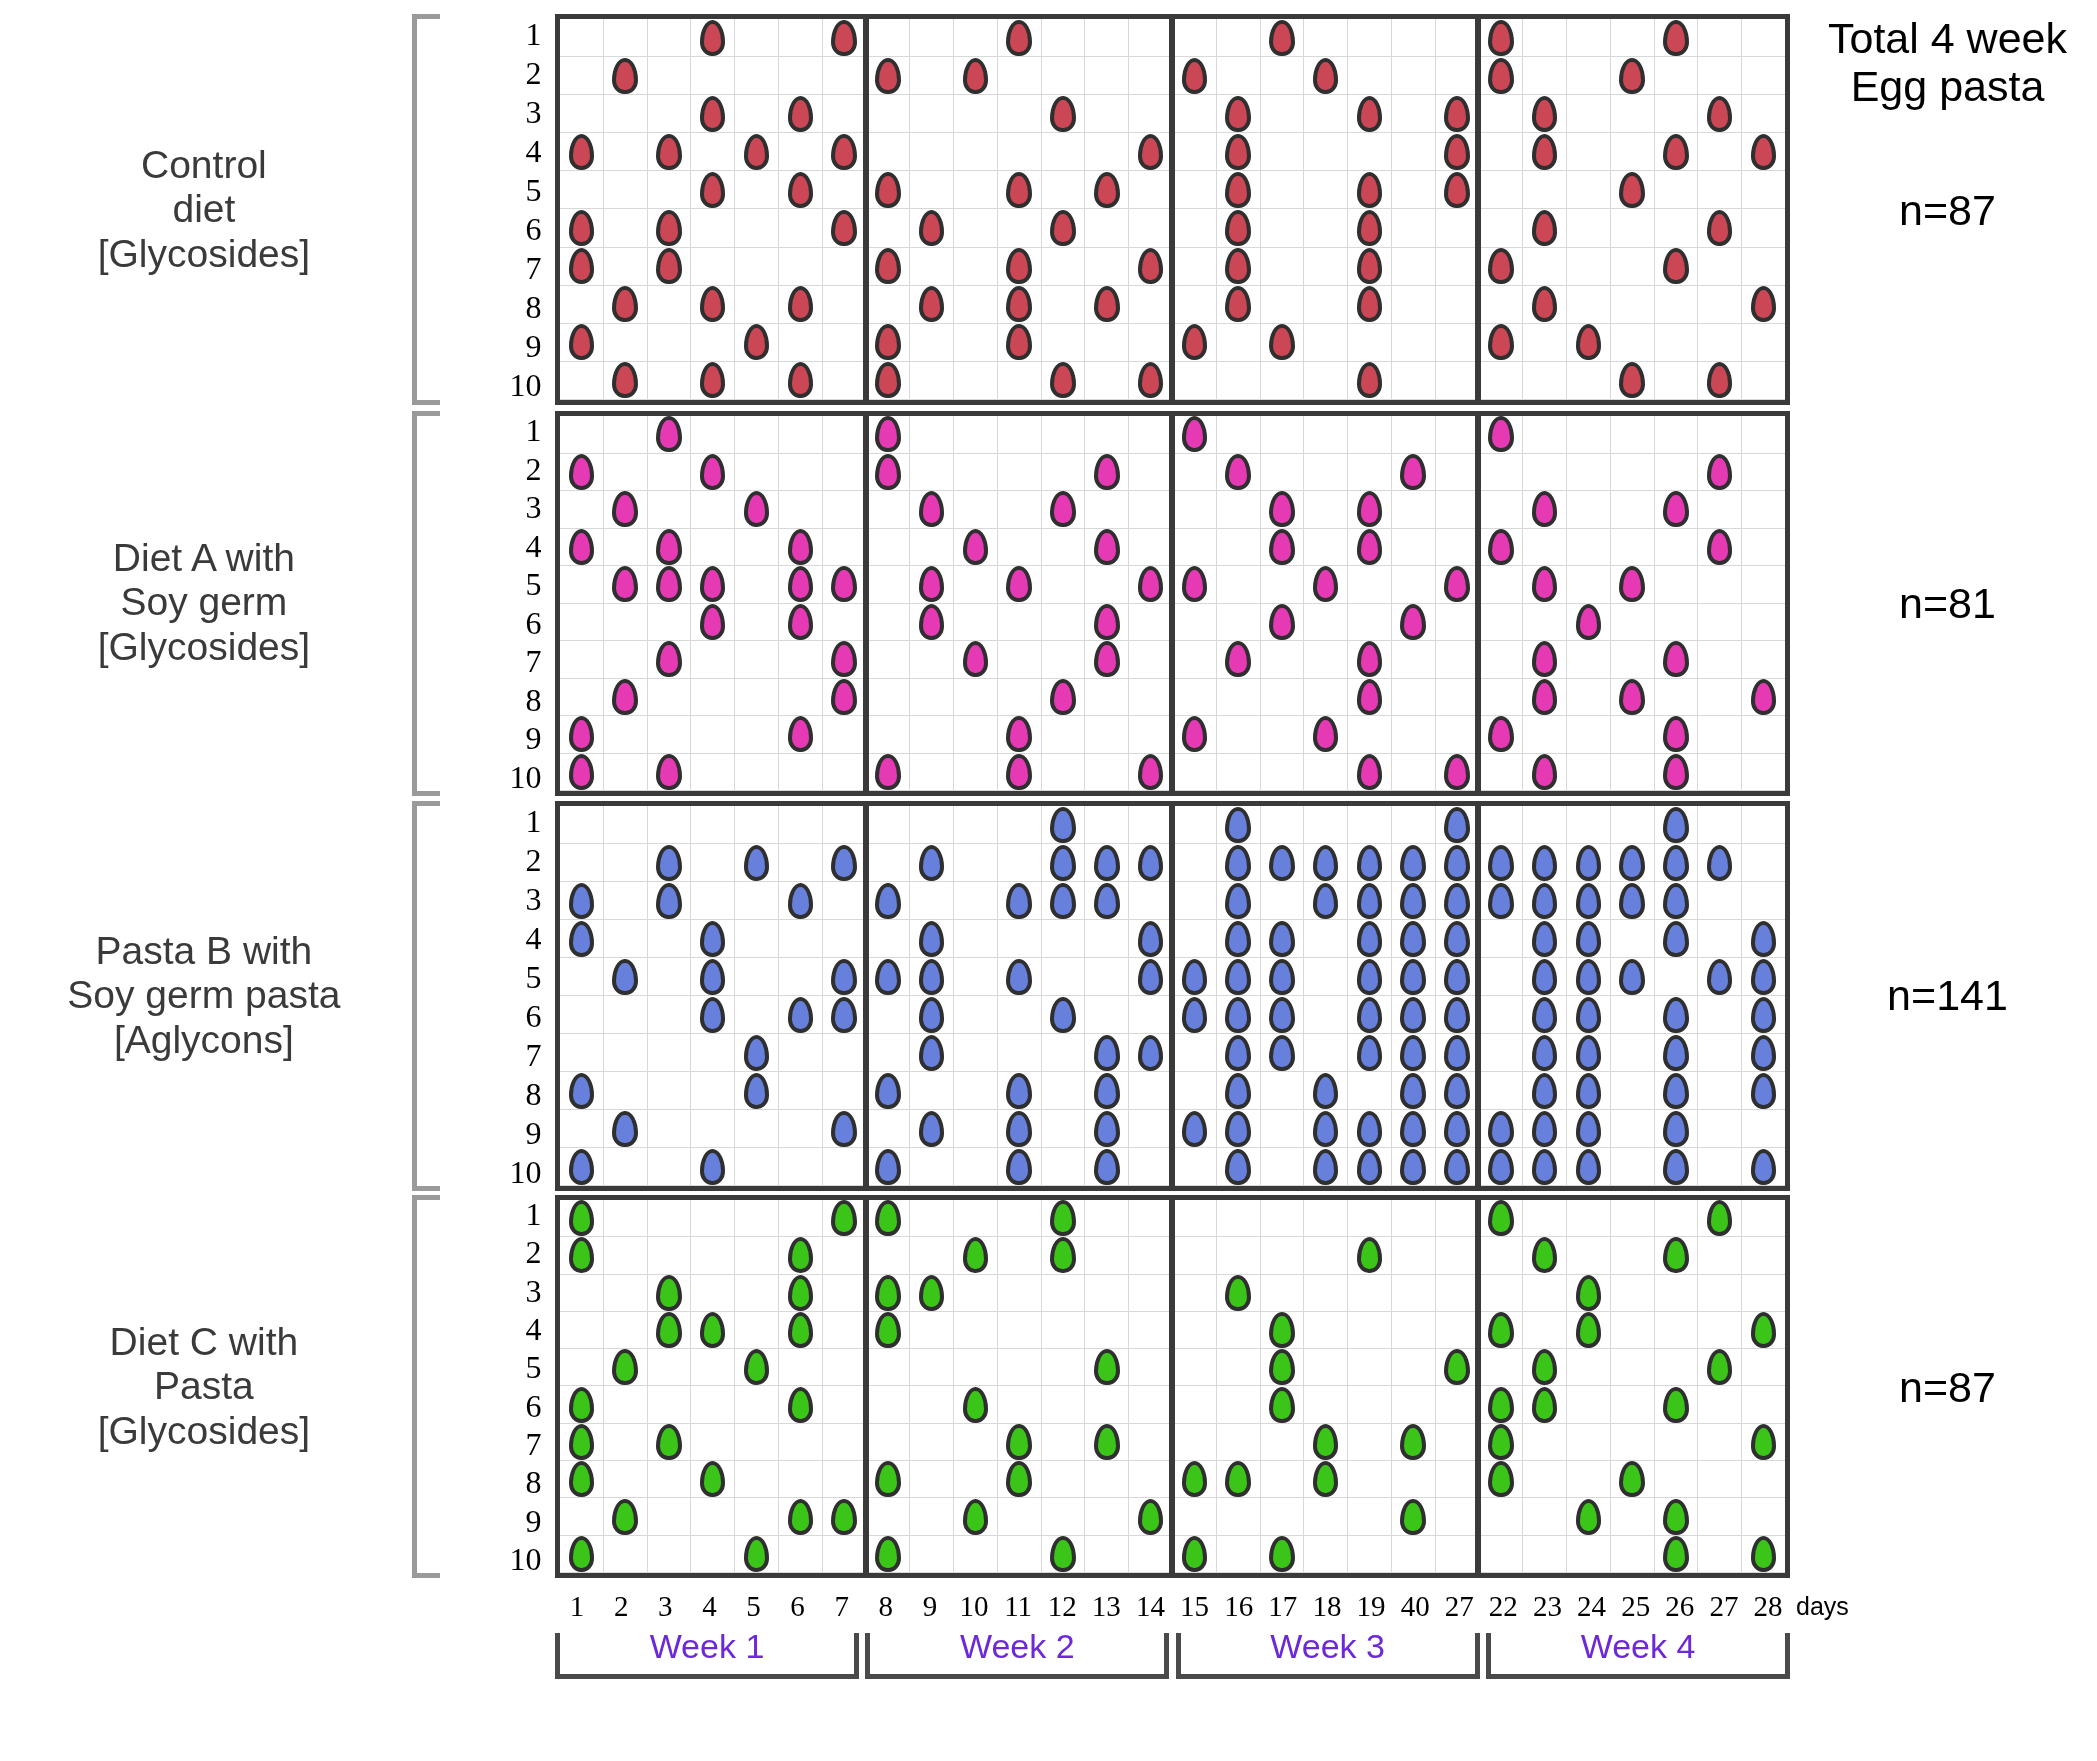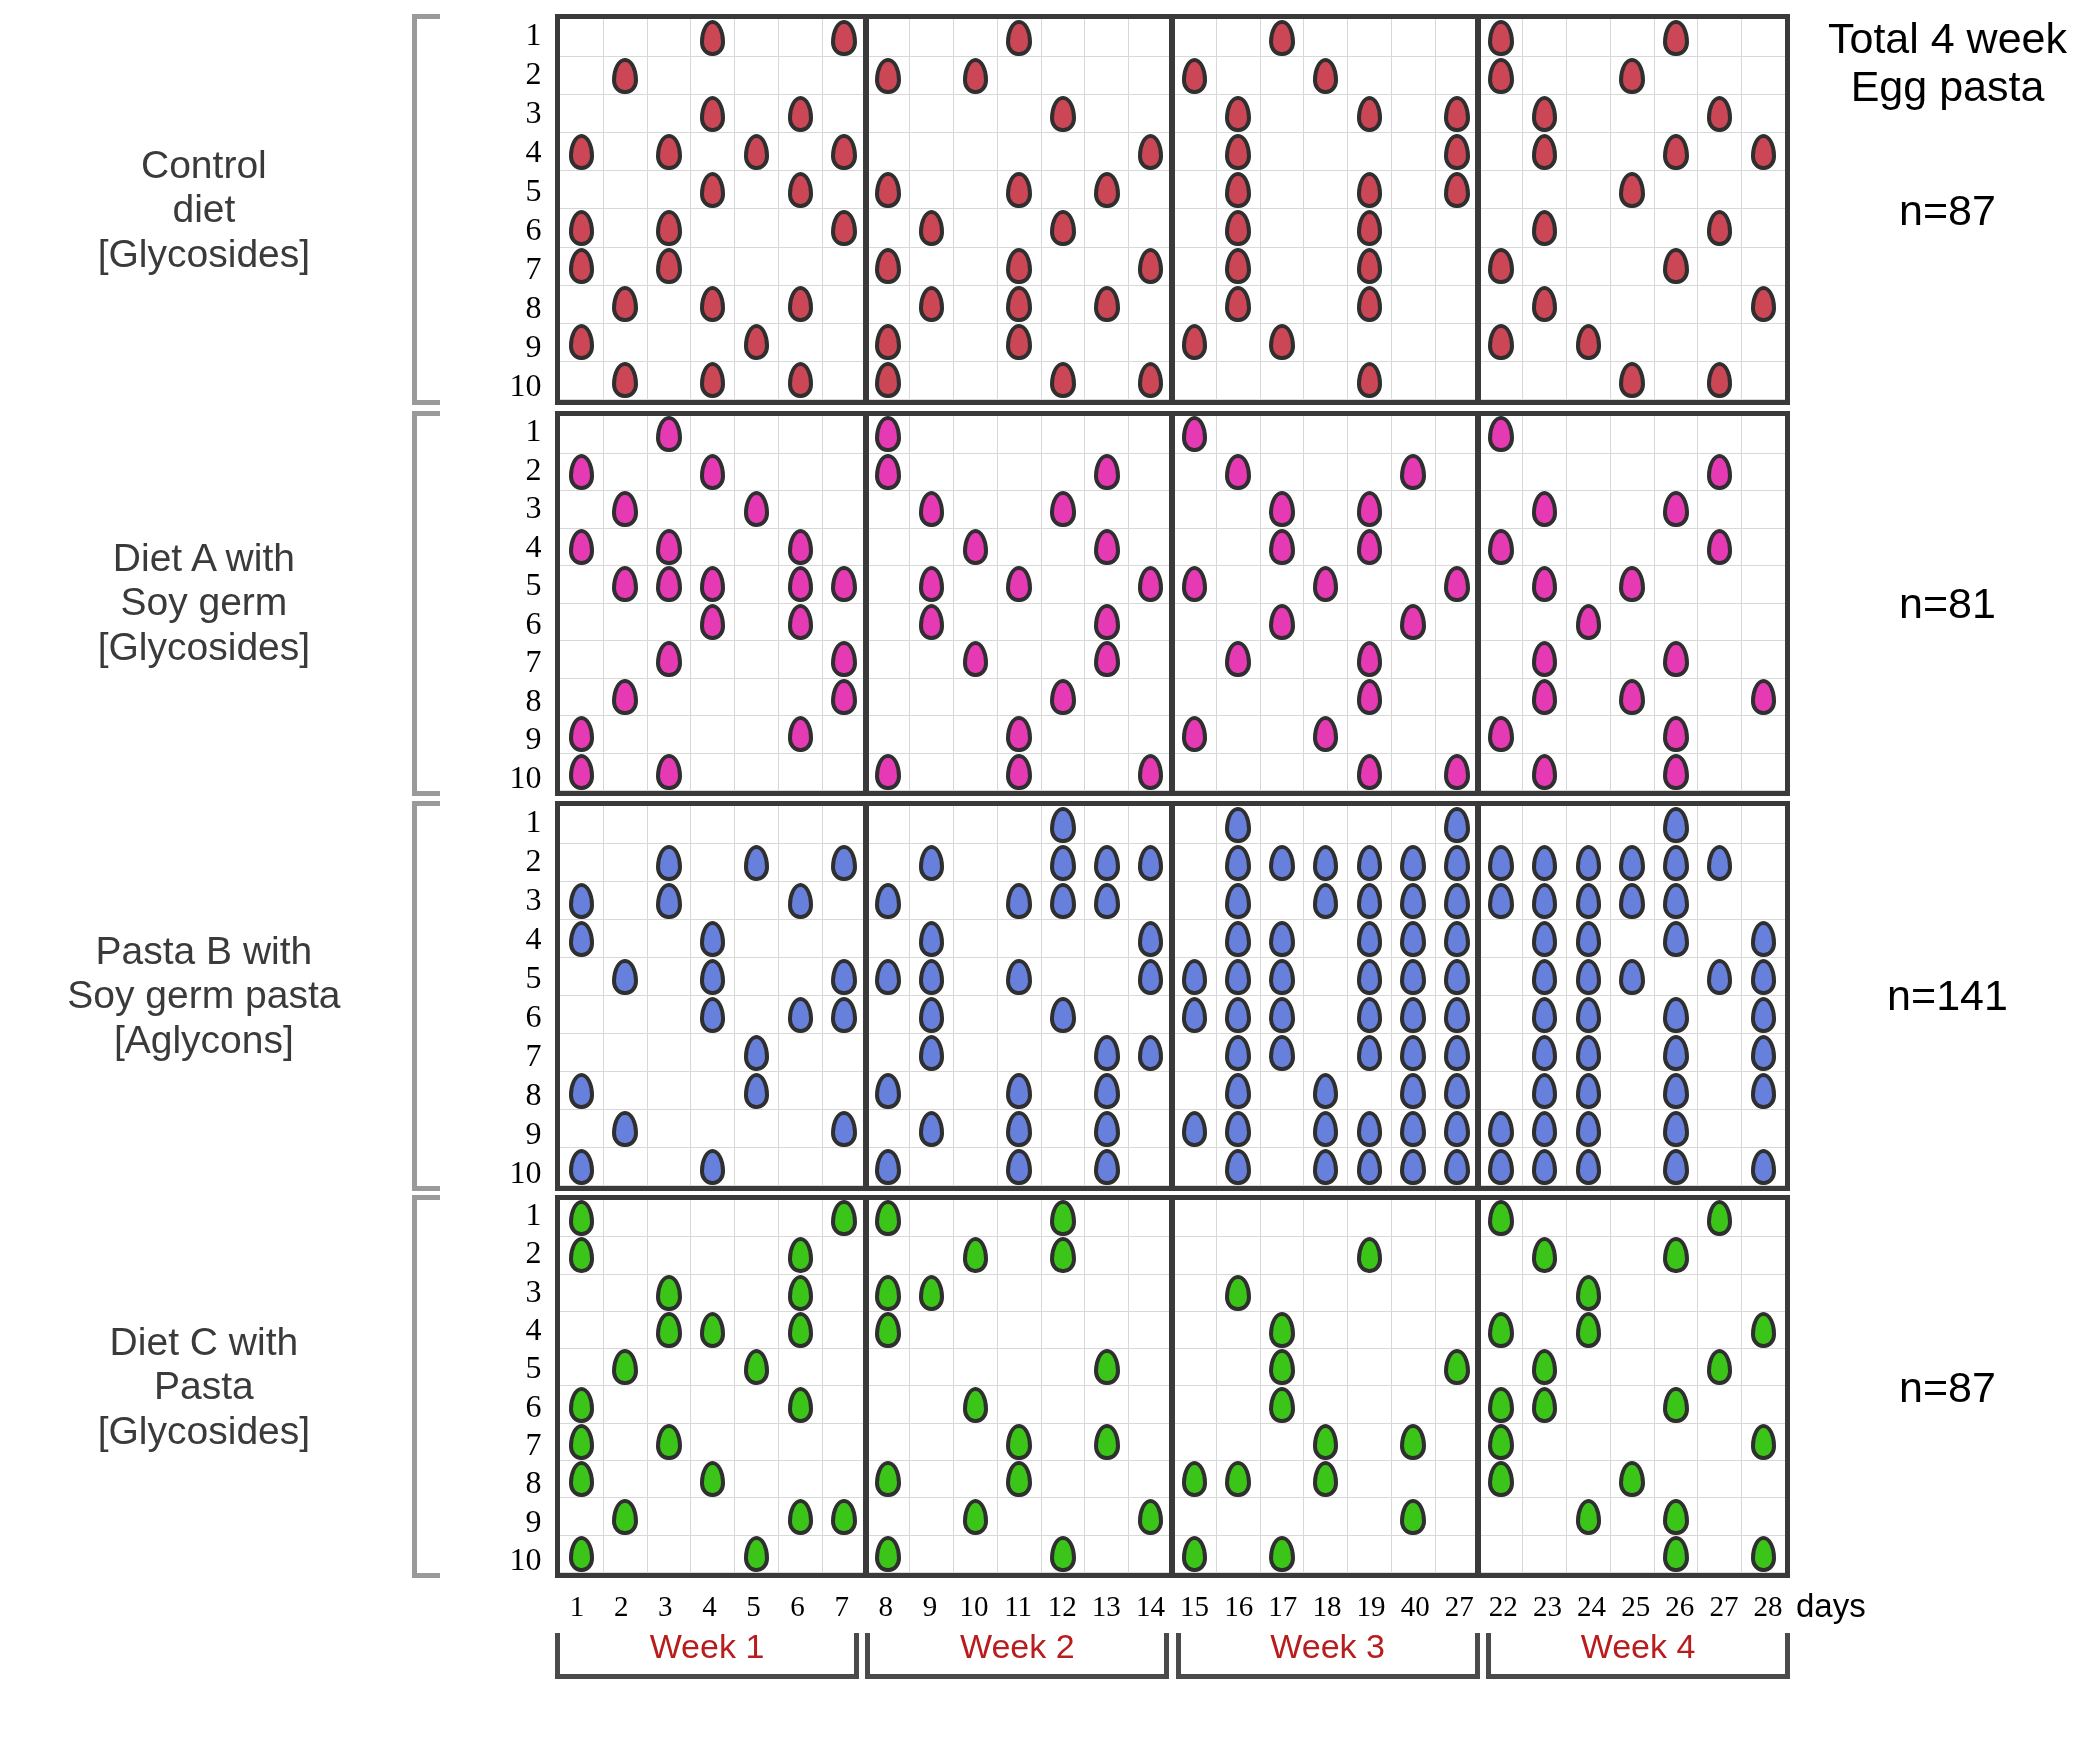--- a/index.html
+++ b/index.html
@@ -151,21 +151,21 @@
     text-align: center;
     font-size: 29px;
     color: #000000;
     font-family: "Liberation Serif", serif;
     line-height: 42px;
   }
   #days-word {
     position: absolute;
     left: 1796px;
     top: 1666px;
-    font-size: 33px;
+    font-size: 25px;
     color: #000000;
     line-height: 42px;
     font-family: "Liberation Sans", sans-serif;
   }
 
   #axis-weeks {
     position: absolute;
     left: 555px;
     top: 1711px;
     width: 1235px;
@@ -180,21 +180,21 @@
     border-right: 5.1px solid #4a4a4a;
     border-bottom: 5.1px solid #4a4a4a;
     box-sizing: border-box;
     display: flex;
     align-items: flex-start;
     justify-content: center;
   }
   .wkblock:last-child { margin-right: 0; }
   .wkblock .wklabel {
     font-size: 34px;
-    color: #b91c1c;
+    color: #6d28d9;
     line-height: 1;
     margin-top: -3.8px;
     white-space: nowrap;
     font-family: "Liberation Sans", sans-serif;
   }
 </style>
 </head>
 <body>
 
 <div id="figure">

